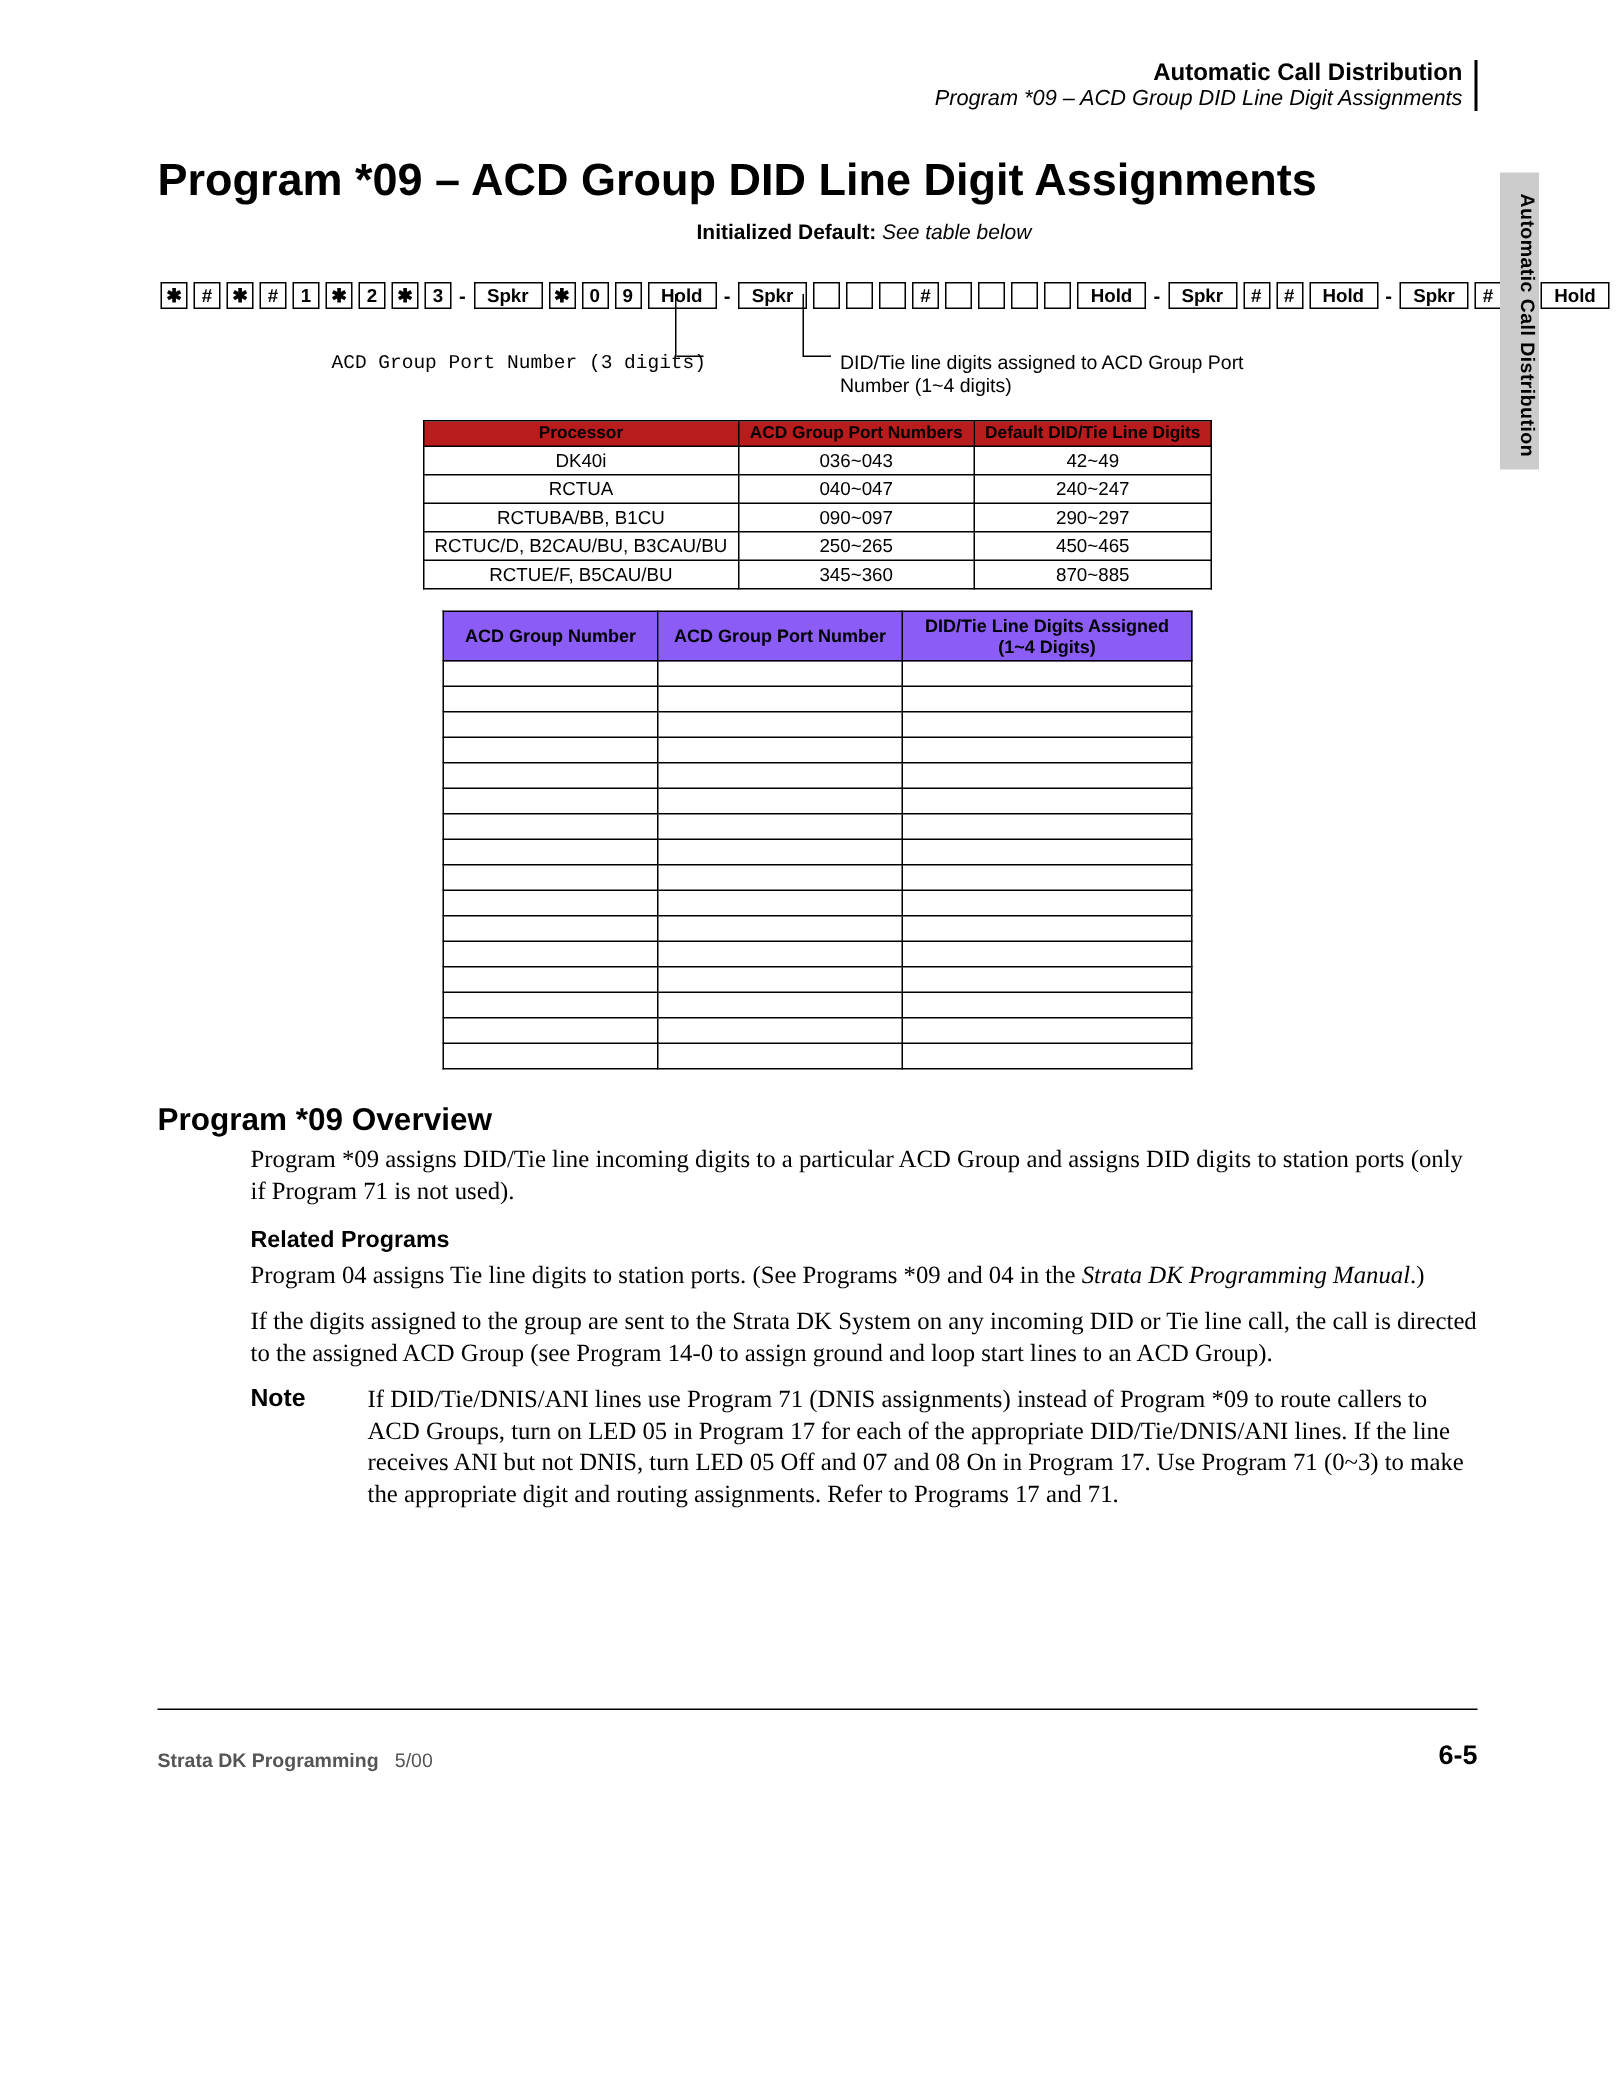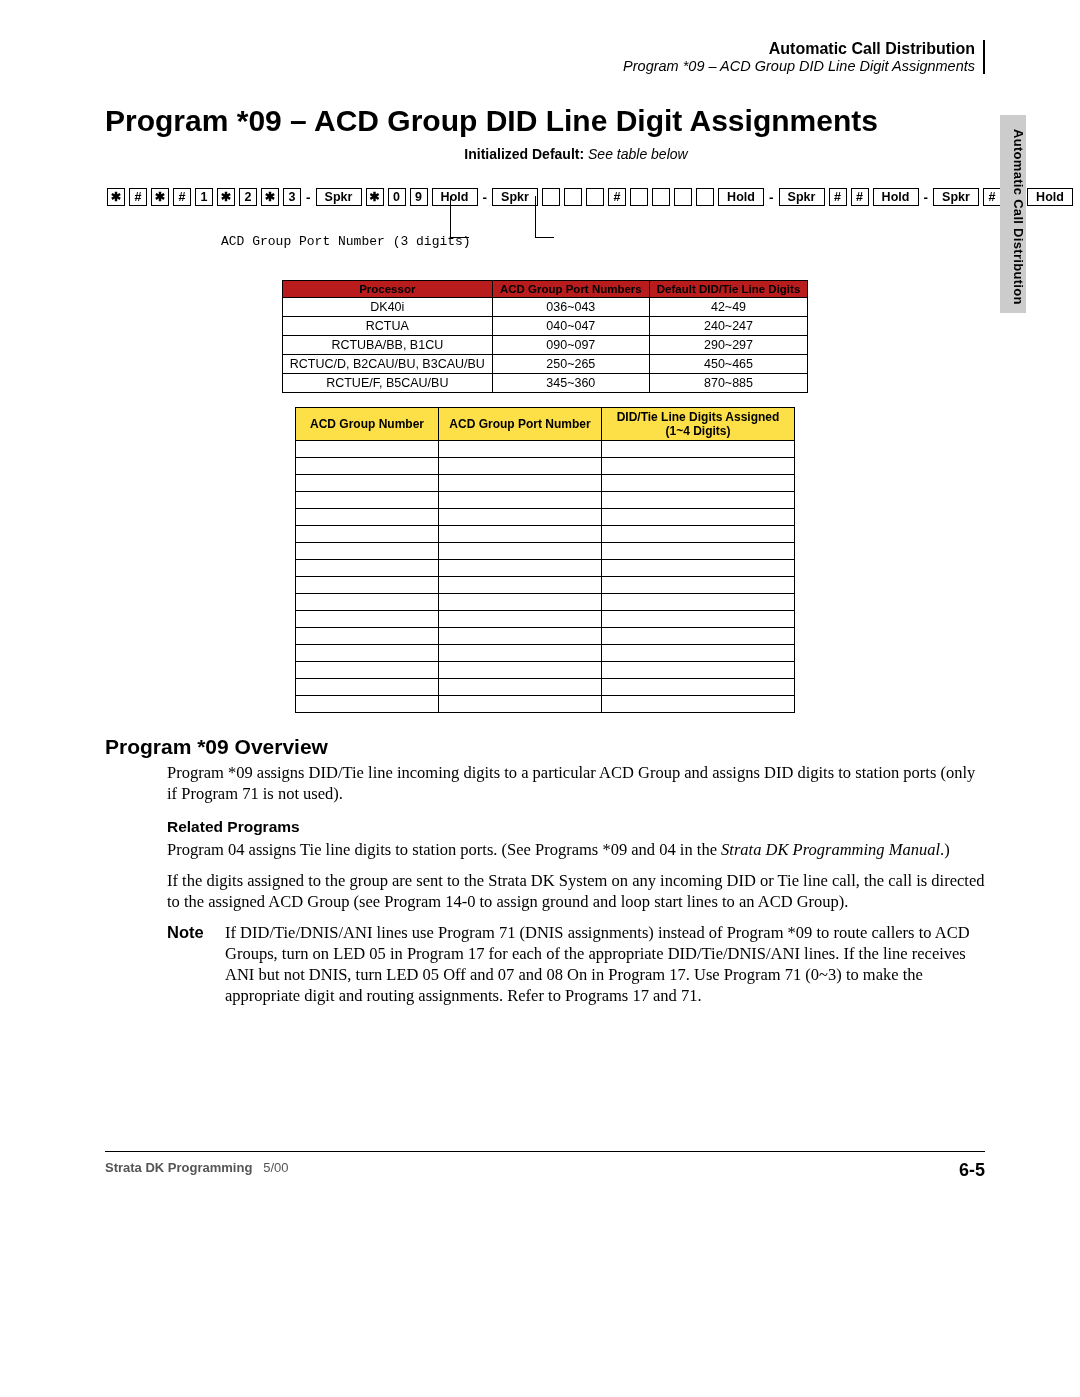--- a/index.html
+++ b/index.html
@@ -168,21 +168,21 @@
 
   table.blank-table {
     border-collapse: collapse;
     font-family: Arial, Helvetica, sans-serif;
     font-size: 12.5px;
     margin: 0 auto 22px auto;
     width: 500px;
   }
   table.blank-table th {
     border: 1px solid #000;
-    background: #fde047;
+    background: #8b5cf6;
     font-weight: bold;
     font-size: 12px;
     padding: 2px 6px;
     text-align: center;
   }
   table.blank-table td {
     border: 1px solid #000;
     height: 14px;
   }
 
@@ -201,41 +201,42 @@
   p.body {
     font-size: 16.5px;
     margin: 4px 0 10px 62px;
     line-height: 1.25;
   }
   .note-row {
     display: flex;
     margin: 4px 0 10px 62px;
     font-size: 16.5px;
     line-height: 1.28;
+    gap: 20px;
   }
   .note-row .note-lbl {
     font-family: Arial, Helvetica, sans-serif;
     font-weight: bold;
     width: 58px;
     flex-shrink: 0;
   }
   .note-row .note-txt { flex: 1; }
   .ital { font-style: italic; }
 
   .footer {
     position: absolute;
     bottom: 42px;
     left: 105px;
     right: 95px;
     border-top: 1.5px solid #000;
-    padding-top: 8px;
+    padding-top: 20px;
     font-family: Arial, Helvetica, sans-serif;
     display: flex;
     justify-content: space-between;
-    align-items: flex-start;
+    align-items: flex-end;
   }
   .footer-left {
     font-size: 13px;
     font-weight: bold;
     color: #555;
   }
   .footer-left .date { font-weight: normal; color: #555; }
   .footer-right {
     font-size: 18px;
     font-weight: bold;
@@ -296,20 +297,21 @@
     <span class="key wide">Spkr</span>
     <span class="key">#</span>
     <span class="key">#</span>
     <span class="key wide">Hold</span>
   </div>
 
   <div class="callouts">
     <div class="callout-line-left"></div>
     <div class="callout-line-right"></div>
     <div class="callout-left">ACD Group Port Number (3 digits)</div>
+    <div class="callout-right">DID/Tie line digits assigned to ACD Group Port Number (1~4 digits)</div>
   </div>
 
   <table class="proc-table">
     <thead>
       <tr>
         <th>Processor</th>
         <th>ACD Group Port Numbers</th>
         <th>Default DID/Tie Line Digits</th>
       </tr>
     </thead>

